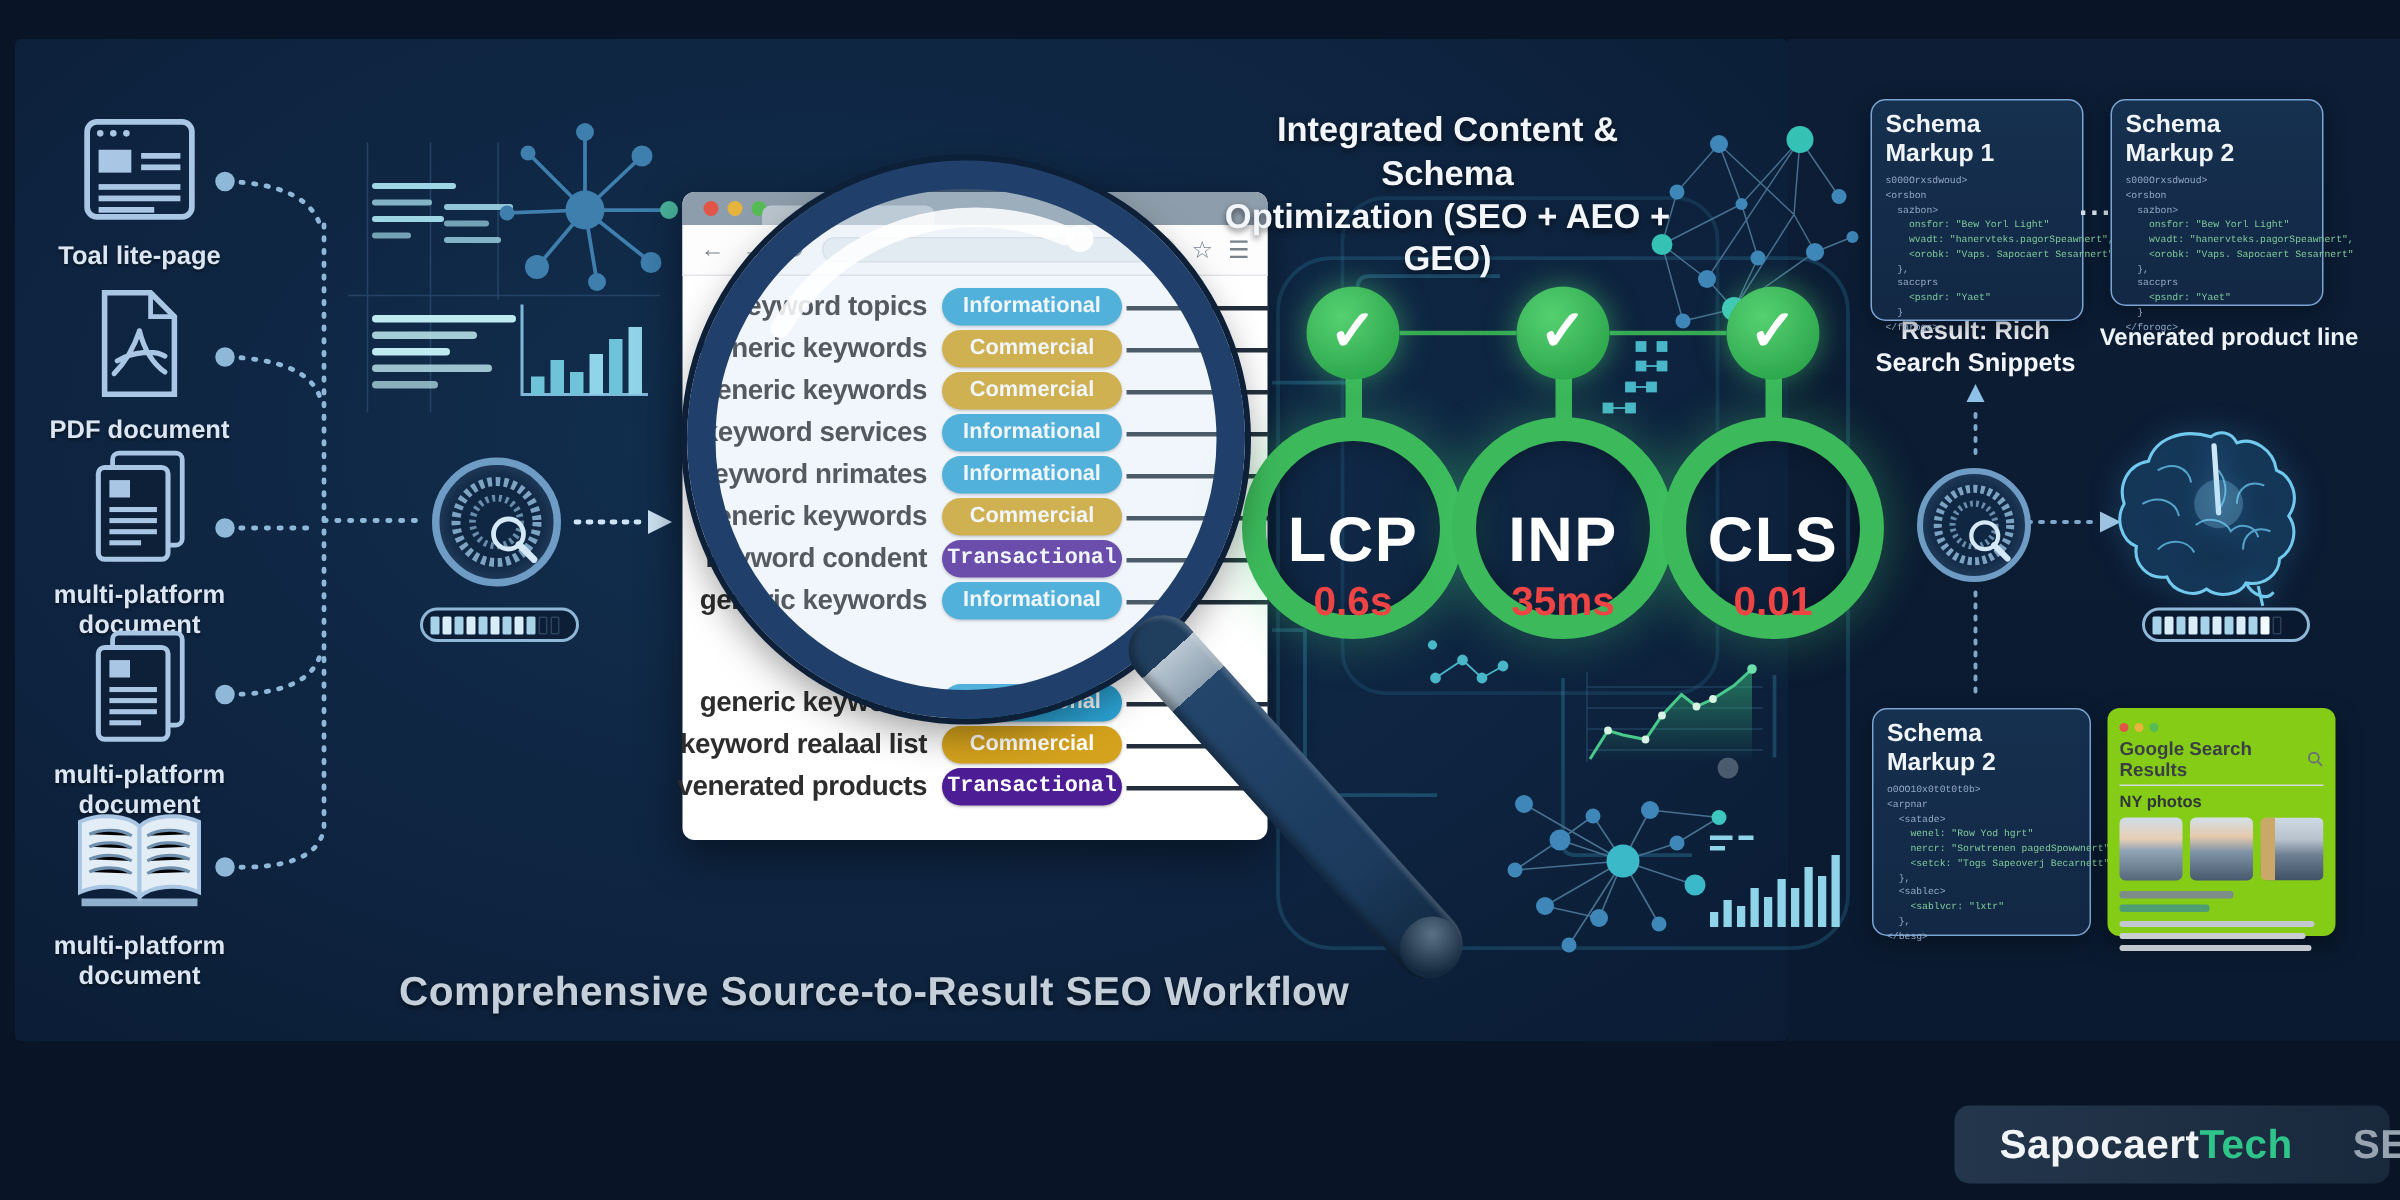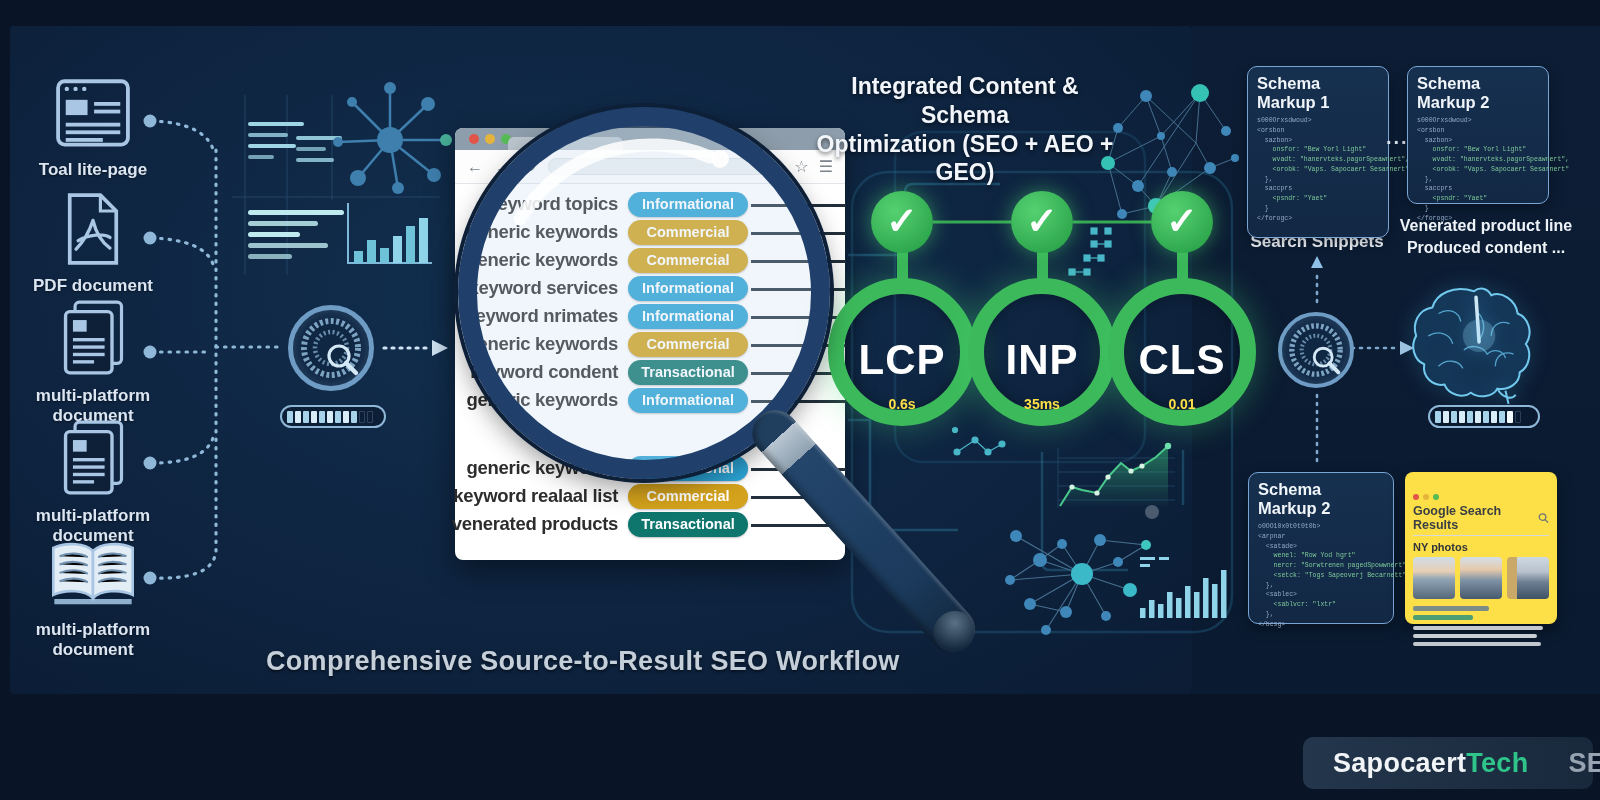--- a/index.html
+++ b/index.html
@@ -43,21 +43,21 @@
   .addr{flex:1;height:17px;margin:0 10px 0 12px;background:#eef1f3;border:1px solid #dde2e6;
         border-radius:9px;}
   .krow{position:absolute;left:0;width:100%;height:26px;}
   .klabel{position:absolute;right:227px;top:1px;width:210px;text-align:right;
           font-size:18.5px;font-weight:700;color:#2d2d2d;letter-spacing:-.3px;}
   .ktag{position:absolute;left:173px;top:0;width:120px;height:25px;border-radius:13px;
         color:#fff;font-size:14.5px;font-weight:700;text-align:center;line-height:25px;
         box-shadow:0 1px 2px rgba(0,0,0,.25);}
   .t-info{background:#2ba3d4;}
   .t-comm{background:#d4a21c;}
-  .t-trans{background:#0f766e;}
+  .t-trans{background:#4c1d95;font-family:Liberation Mono, monospace;}
   .kline{position:absolute;left:296px;right:-1px;top:12px;height:2.5px;background:#222e3b;}
 
   
   .lens{position:absolute;left:458px;top:107px;width:372px;height:372px;border-radius:50%;
         border:19px solid #20406b;background:rgba(198,222,240,.26);
         box-shadow:0 0 0 4px #0d2038, 0 10px 26px rgba(0,0,0,.4);z-index:6;}
   .lens-shine{position:absolute;left:458px;top:107px;width:372px;height:372px;z-index:7;
         pointer-events:none;}
   .handle{position:absolute;left:756px;top:402px;width:310px;height:46px;border-radius:24px;
         z-index:6;transform:rotate(48deg);transform-origin:12px 50%;
@@ -65,21 +65,21 @@
                    #24466b 58px,#1b3a5c 72%,#102338 100%);
         box-shadow:inset 0 3px 3px rgba(255,255,255,.18), inset 0 -4px 6px rgba(0,0,0,.35);}
   .handle::after{content:"";position:absolute;right:0;top:2px;width:40px;height:42px;
         border-radius:22px;background:radial-gradient(circle at 35% 35%,#5b7286,#14283e 70%);}
 
   
   .ring{position:absolute;width:148px;height:148px;border-radius:50%;border:16px solid #3cba5b;
         z-index:5;text-align:center;
         box-shadow:0 0 30px 4px rgba(76,217,123,.28), inset 0 0 14px rgba(0,0,0,.3);}
   .ring .m{margin-top:42px;font-size:42px;font-weight:800;color:#ffffff;letter-spacing:1px;}
-  .ring .v{margin-top:12px;font-size:14px;font-weight:700;color:#fde047;}
+  .ring .v{margin-top:2px;font-size:27px;font-weight:700;color:#ef4444;}
   .check{position:absolute;width:62px;height:62px;border-radius:50%;z-index:5;
         background:radial-gradient(circle at 38% 32%,#55d171,#2fa84e 75%);
         box-shadow:0 0 20px rgba(80,220,120,.5);color:#fff;font-size:38px;font-weight:900;
         text-align:center;line-height:60px;}
   .stem{position:absolute;width:11px;height:36px;background:#39b457;z-index:4;}
 
   
   .title-top{position:absolute;left:812px;top:72px;width:306px;text-align:center;z-index:8;
         font-size:23px;font-weight:700;color:#f2f6fb;line-height:1.25;
         text-shadow:0 2px 4px rgba(0,0,0,.55);}
@@ -95,22 +95,22 @@
         color:#93a9c6;white-space:pre;}
   .codeline.str{color:#7fca9b;}
   .dots3{position:absolute;left:1386px;top:126px;color:#d5dfea;font-size:20px;font-weight:800;
         letter-spacing:2px;z-index:4;}
   .rich{position:absolute;left:1238px;top:210px;width:158px;text-align:center;
         font-size:17px;font-weight:700;color:#f2f6fb;line-height:1.25;}
   .vener{position:absolute;left:1396px;top:215px;width:180px;text-align:center;
         font-size:16px;font-weight:700;color:#eef3f8;line-height:1.35;}
 
   
-  .gcard{position:absolute;left:1405px;top:472px;width:152px;height:152px;background:#fde047;
-        border-radius:8px;z-index:4;box-shadow:0 6px 16px rgba(0,0,0,.4);padding:20px 8px;}
+  .gcard{position:absolute;left:1405px;top:472px;width:152px;height:152px;background:#84cc16;
+        border-radius:8px;z-index:4;box-shadow:0 6px 16px rgba(0,0,0,.4);padding:8px 8px;}
   .gdots{display:flex;gap:4px;margin:2px 0 4px 0;}
   .gdots i{width:6px;height:6px;border-radius:50%;}
   .gtitle{display:flex;align-items:center;justify-content:space-between;
         border-bottom:1px solid #d6dadf;padding-bottom:3px;}
   .gtitle .t{font-size:12.5px;font-weight:700;color:#3a3f45;}
   .glabel{font-size:11px;font-weight:700;color:#30343a;margin:5px 0 4px 0;}
   .photos{display:flex;gap:5px;}
   .ph{width:44px;height:42px;border-radius:4px;}
   .ph1{background:linear-gradient(180deg,#cfdde8 0%,#e8cfb4 34%,#92a5b6 52%,#54687a 100%);}
   .ph2{background:linear-gradient(180deg,#d4e0ea 0%,#e5c9ac 30%,#7f93a6 55%,#47596c 100%);}
@@ -527,21 +527,21 @@
     <div class="m">CLS</div>
     <div class="v">0.01</div>
   </div>
 
   <div class="title-top">
     <div>Integrated Content &amp; Schema</div>
     <div>Optimization (SEO + AEO + GEO)</div>
   </div>
   <div class="caption">Comprehensive Source-to-Result SEO Workflow</div>
 
-  <div class="spanel" style="left:1247px;top:66px;width:142px;height:172px;">
+  <div class="spanel" style="left:1247px;top:66px;width:142px;height:148px;">
     <div class="st">Schema Markup 1</div>
     <div class="codeline">s000Orxsdwoud&gt;</div>
     <div class="codeline">&lt;orsbon</div>
     <div class="codeline">  sazbon&gt;</div>
     <div class="codeline str">    onsfor: "Bew Yorl Light"</div>
     <div class="codeline str">    wvadt: "hanervteks.pagorSpeawnert",</div>
     <div class="codeline str">    &lt;orobk: "Vaps. Sapocaert Sesarnert"</div>
     <div class="codeline">  },</div>
     <div class="codeline">  saccprs</div>
     <div class="codeline str">    &lt;psndr: "Yaet"</div>
@@ -560,21 +560,20 @@
     <div class="codeline">  },</div>
     <div class="codeline">  saccprs</div>
     <div class="codeline str">    &lt;psndr: "Yaet"</div>
     <div class="codeline">  }</div>
     <div class="codeline">&lt;/forogc&gt;</div>
   </div>
 
   <div class="rich">Result: Rich Search Snippets</div>
   <div class="vener">
     <div>Venerated product line</div>
-    <div>Produced condent ...</div>
   </div>
 
   <div class="badge" style="left:1278px;top:312px;width:76px;height:76px;border-width:4px;">
     <svg width="68" height="68" viewBox="0 0 76 76">
       <circle cx="38" cy="38" r="27" fill="none" stroke="#8fb8d8" stroke-width="6" stroke-dasharray="3 2.5" opacity=".85"></circle>
       <circle cx="38" cy="38" r="16" fill="none" stroke="#8fb8d8" stroke-width="4.5" stroke-dasharray="2 2.5" opacity=".7"></circle>
       <circle cx="46" cy="46" r="10" fill="none" stroke="#d5e8f5" stroke-width="3.2"></circle>
       <line x1="53" y1="53" x2="63" y2="63" stroke="#d5e8f5" stroke-width="4.5" stroke-linecap="round"></line>
     </svg>
   </div>

